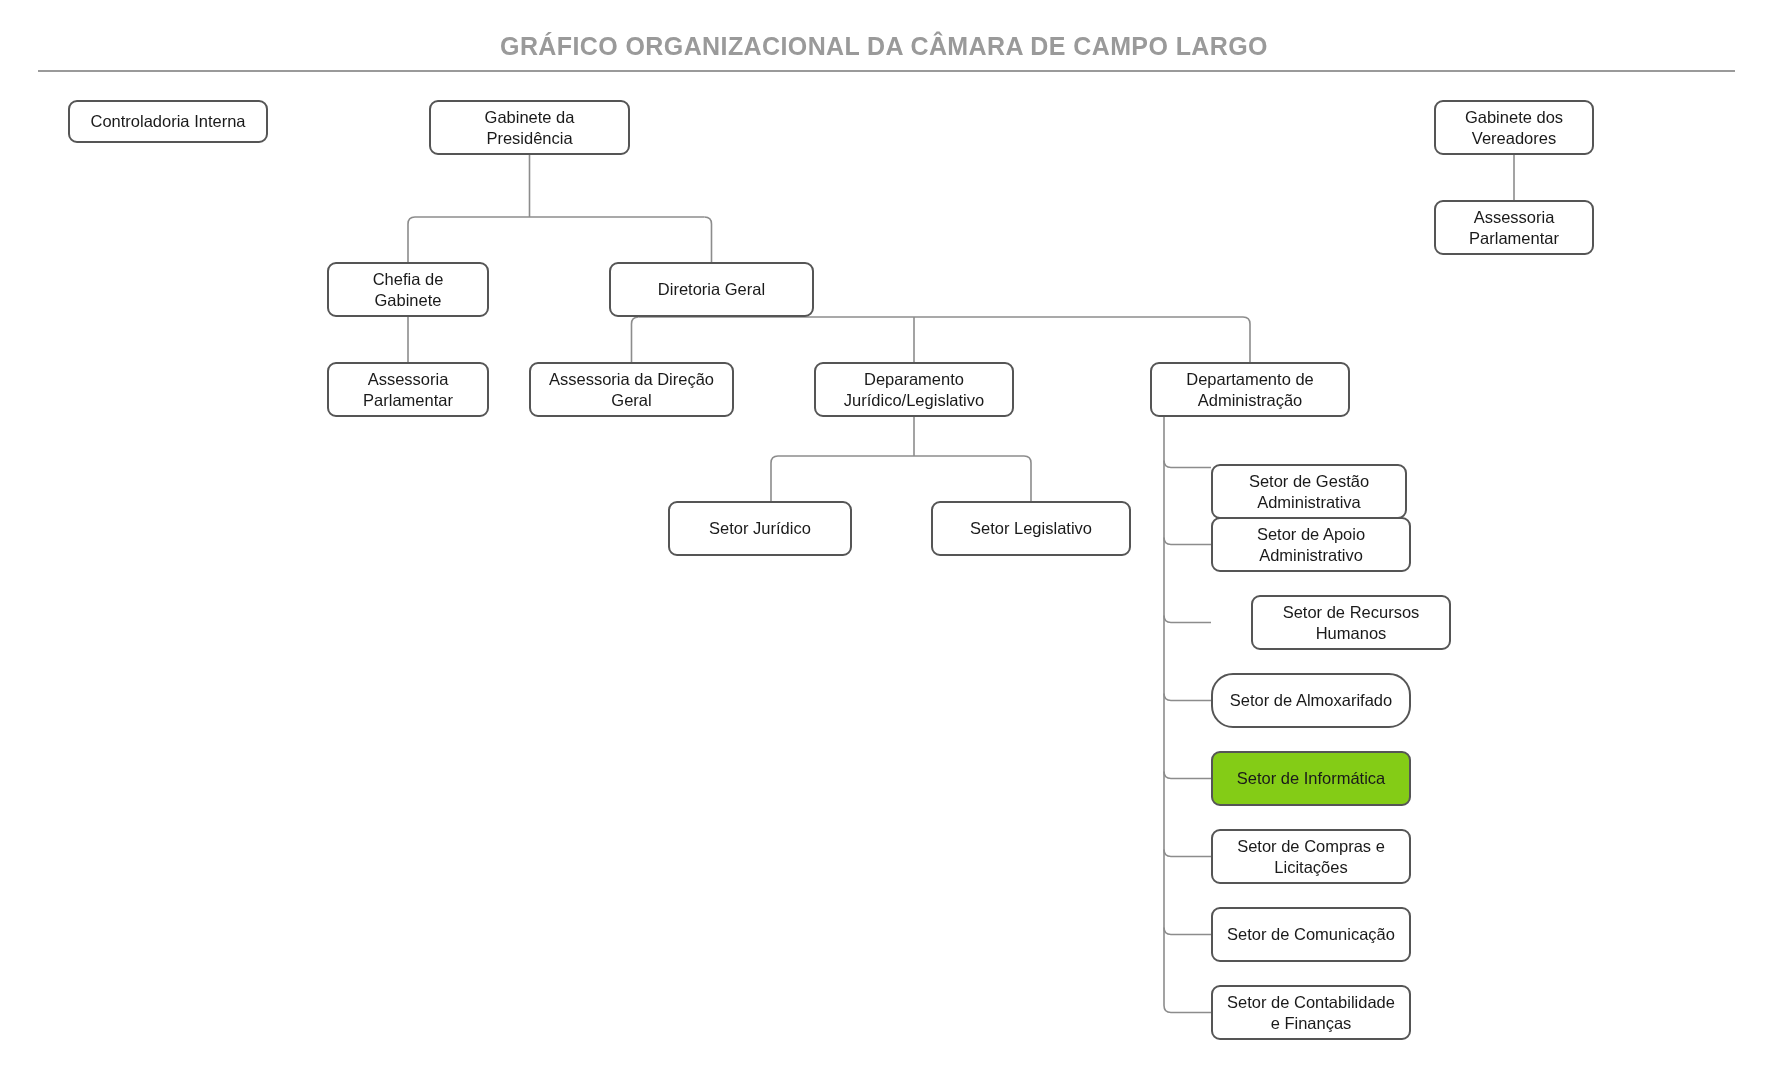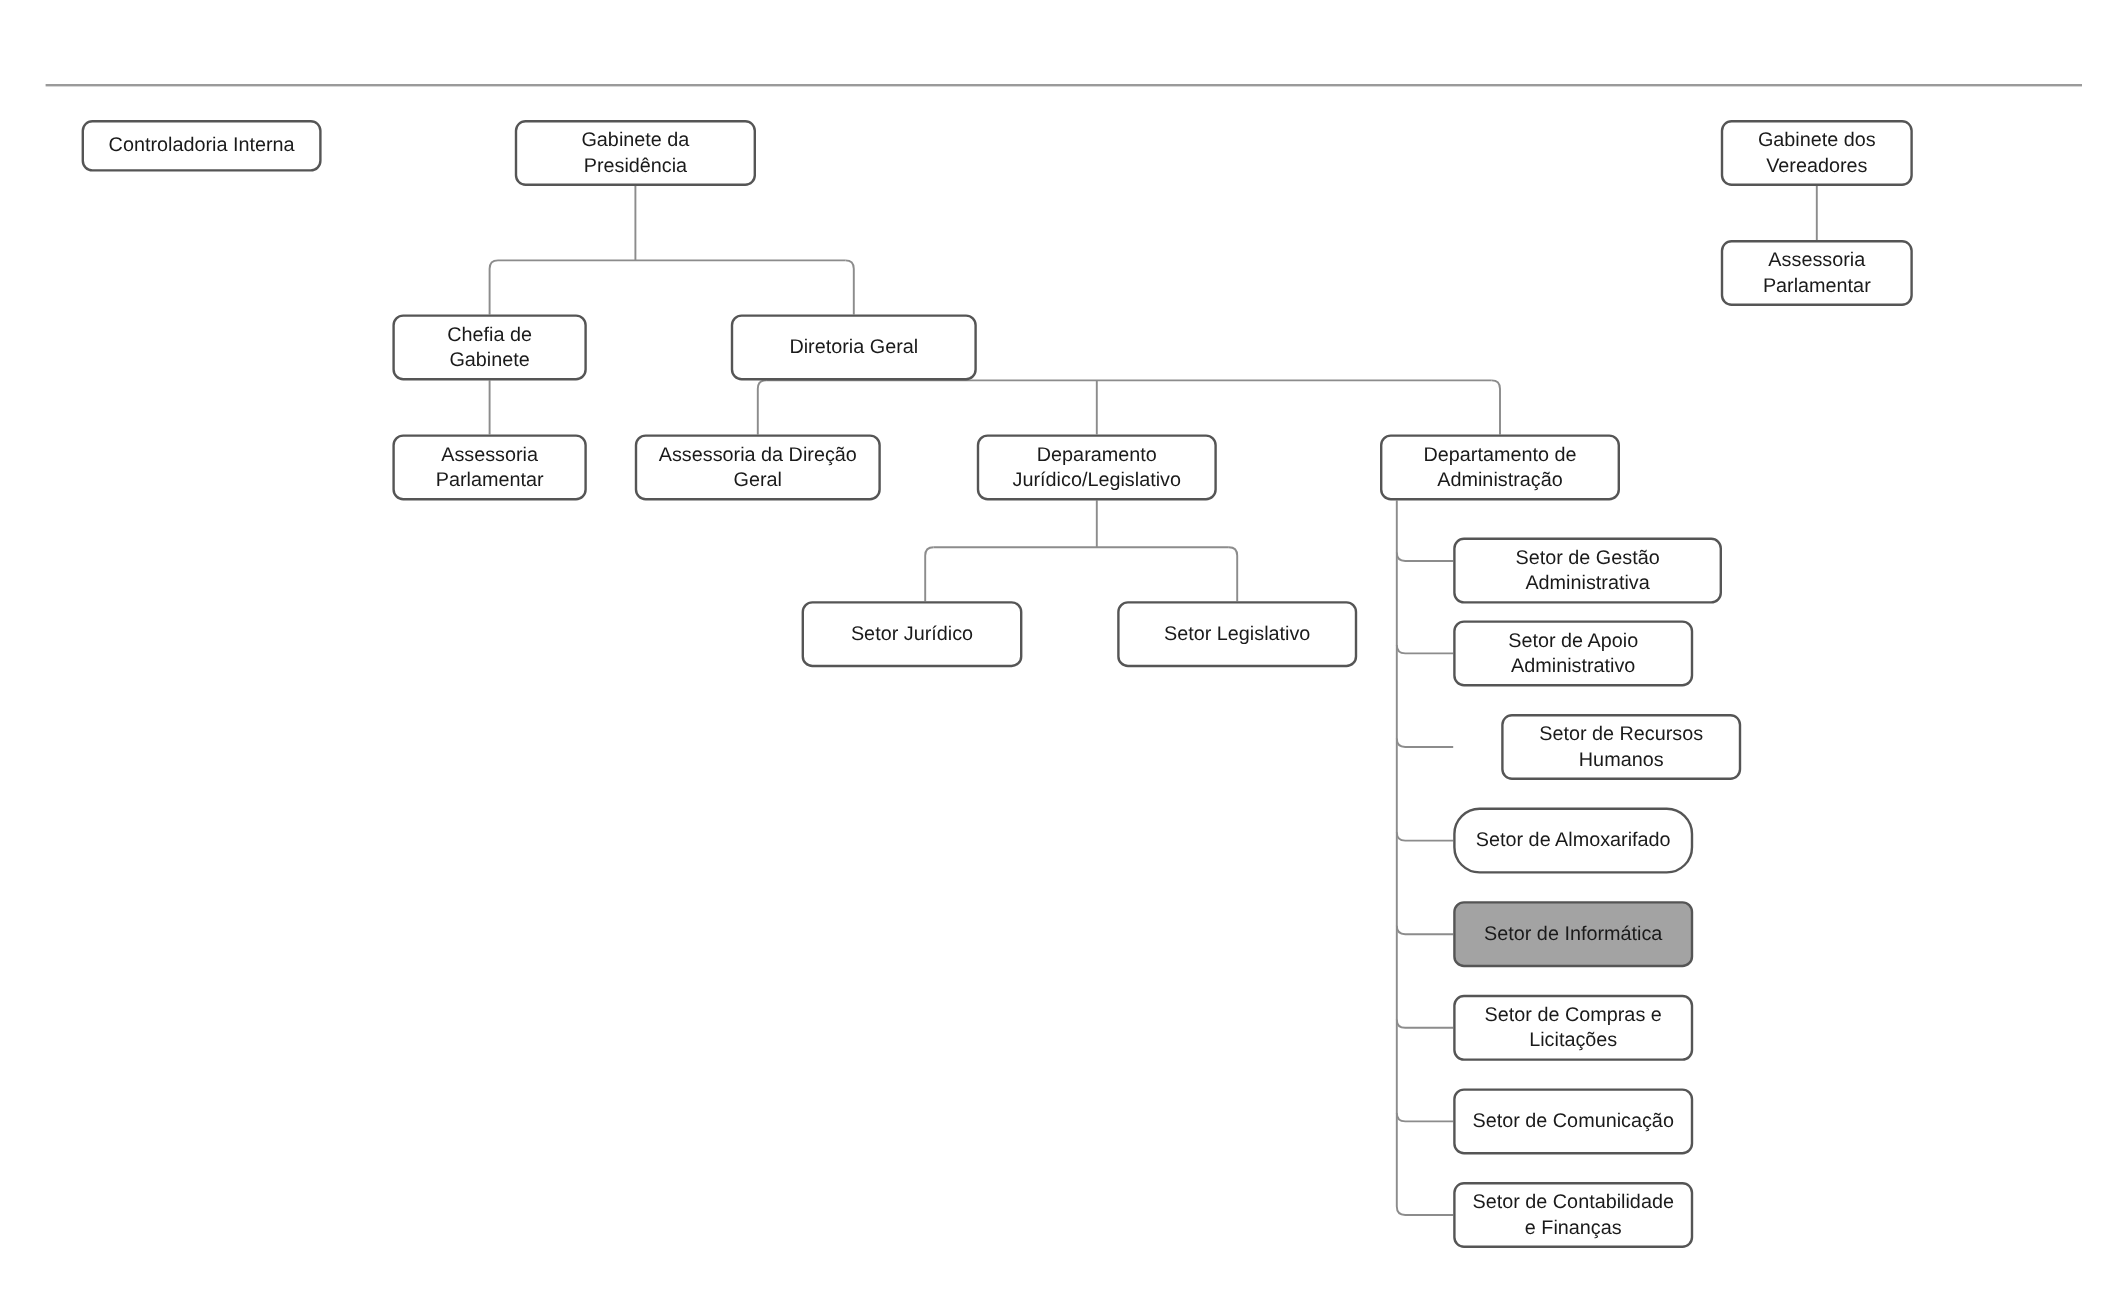--- a/index.html
+++ b/index.html
@@ -64,20 +64,21 @@
   }
   .node span {
     display: block;
   }
 </style>
 </head>
 <body>
 
 <div id="chart-root">
 
+  <div class="page-title">GRÁFICO ORGANIZACIONAL DA CÂMARA DE CAMPO LARGO</div>
 
   <div class="title-rule"></div>
 
   <svg class="connector-layer" id="connector-layer" width="1768" height="1080" viewBox="0 0 1768 1080">
       <path d="M 1514 155 L 1514 200" fill="none" stroke="#8c8c8c" stroke-width="1.6"></path>
       <path d="M 529.5 155 L 529.5 217" fill="none" stroke="#8c8c8c" stroke-width="1.6"></path>
       <path d="M 415 217 L 704.5 217" fill="none" stroke="#8c8c8c" stroke-width="1.6"></path>
       <path d="M 415 217 Q 408 217 408 224 L 408 262" fill="none" stroke="#8c8c8c" stroke-width="1.6"></path>
       <path d="M 704.5 217 Q 711.5 217 711.5 224 L 711.5 262" fill="none" stroke="#8c8c8c" stroke-width="1.6"></path>
       <path d="M 408 317 L 408 362" fill="none" stroke="#8c8c8c" stroke-width="1.6"></path>
@@ -130,33 +131,33 @@
       </div>
       <div class="node" style="left: 1150px; top: 362px; width: 200px; height: 55px; border-color: rgb(85, 85, 85); background: rgb(255, 255, 255); color: rgb(26, 26, 26);">
         <span>Departamento de<br>Administração</span>
       </div>
       <div class="node" style="left: 668px; top: 501px; width: 184px; height: 55px; border-color: rgb(85, 85, 85); background: rgb(255, 255, 255); color: rgb(26, 26, 26); align-items: center;">
         <span>Setor Jurídico</span>
       </div>
       <div class="node" style="left: 931px; top: 501px; width: 200px; height: 55px; border-color: rgb(85, 85, 85); background: rgb(255, 255, 255); color: rgb(26, 26, 26);">
         <span>Setor Legislativo</span>
       </div>
-      <div class="node" style="left: 1211px; top: 448px; width: 224px; height: 55px; border-color: rgb(85, 85, 85); background: rgb(255, 255, 255); color: rgb(26, 26, 26);">
+      <div class="node" style="left: 1211px; top: 464px; width: 196px; height: 55px; border-color: rgb(85, 85, 85); background: rgb(255, 255, 255); color: rgb(26, 26, 26);">
         <span>Setor de Gestão<br>Administrativa</span>
       </div>
       <div class="node" style="left: 1211px; top: 517px; width: 200px; height: 55px; border-color: rgb(85, 85, 85); background: rgb(255, 255, 255); color: rgb(26, 26, 26);">
         <span>Setor de Apoio<br>Administrativo</span>
       </div>
       <div class="node" style="left: 1211px; top: 595px; width: 200px; height: 55px; border-color: rgb(85, 85, 85); background: rgb(255, 255, 255); color: rgb(26, 26, 26); margin-left: 40px;">
         <span>Setor de Recursos<br>Humanos</span>
       </div>
       <div class="node" style="left: 1211px; top: 673px; width: 200px; height: 55px; border-color: rgb(85, 85, 85); background: rgb(255, 255, 255); color: rgb(26, 26, 26); border-radius: 22px;">
         <span>Setor de Almoxarifado</span>
       </div>
-      <div class="node" style="left: 1211px; top: 751px; width: 200px; height: 55px; border-color: rgb(85, 85, 85); background: #a3a3a3; color: rgb(26, 26, 26);">
+      <div class="node" style="left: 1211px; top: 751px; width: 200px; height: 55px; border-color: rgb(85, 85, 85); background: #84cc16; color: rgb(26, 26, 26);">
         <span>Setor de Informática</span>
       </div>
       <div class="node" style="left: 1211px; top: 829px; width: 200px; height: 55px; border-color: rgb(85, 85, 85); background: rgb(255, 255, 255); color: rgb(26, 26, 26);">
         <span>Setor de Compras e<br>Licitações</span>
       </div>
       <div class="node" style="left: 1211px; top: 907px; width: 200px; height: 55px; border-color: rgb(85, 85, 85); background: rgb(255, 255, 255); color: rgb(26, 26, 26);">
         <span>Setor de Comunicação</span>
       </div>
       <div class="node" style="left: 1211px; top: 985px; width: 200px; height: 55px; border-color: rgb(85, 85, 85); background: rgb(255, 255, 255); color: rgb(26, 26, 26);">
         <span>Setor de Contabilidade<br>e Finanças</span>

